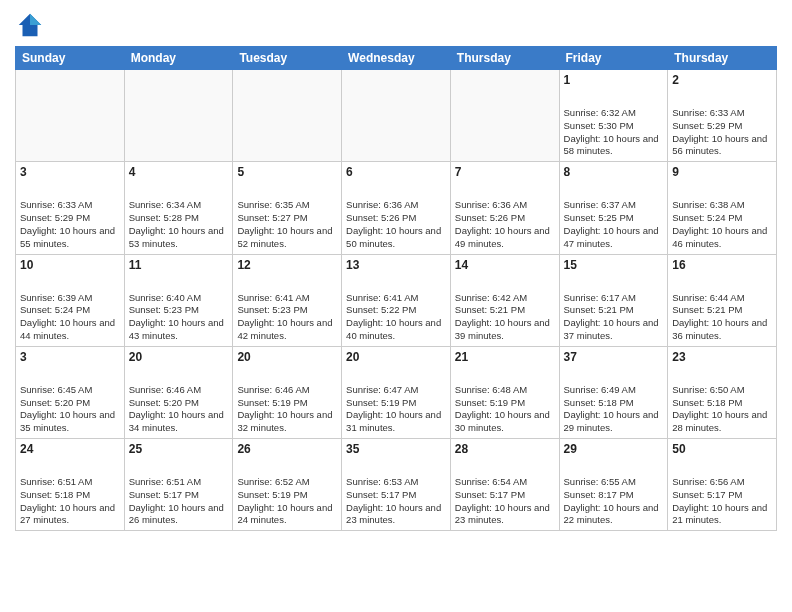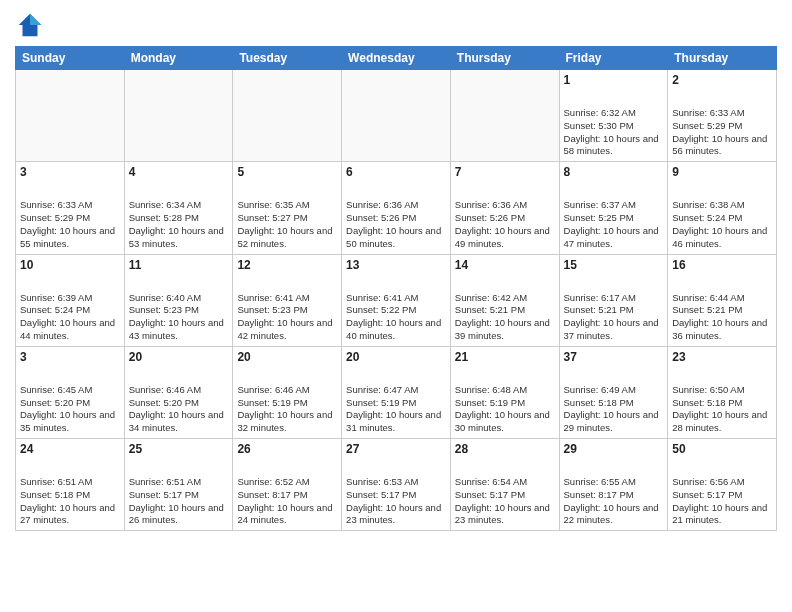--- a/index.html
+++ b/index.html
@@ -290,25 +290,25 @@
           </td>
           <td>
             <div class="day-num">25</div>
             <div class="day-info">Sunrise: 6:51 AM
 Sunset: 5:17 PM
 Daylight: 10 hours and 26 minutes.</div>
           </td>
           <td>
             <div class="day-num">26</div>
             <div class="day-info">Sunrise: 6:52 AM
-Sunset: 8:17 PM
+Sunset: 5:19 PM
 Daylight: 10 hours and 24 minutes.</div>
           </td>
           <td>
-            <div class="day-num">27</div>
+            <div class="day-num">35</div>
             <div class="day-info">Sunrise: 6:53 AM
 Sunset: 5:17 PM
 Daylight: 10 hours and 23 minutes.</div>
           </td>
           <td>
             <div class="day-num">28</div>
             <div class="day-info">Sunrise: 6:54 AM
 Sunset: 5:17 PM
 Daylight: 10 hours and 23 minutes.</div>
           </td>

